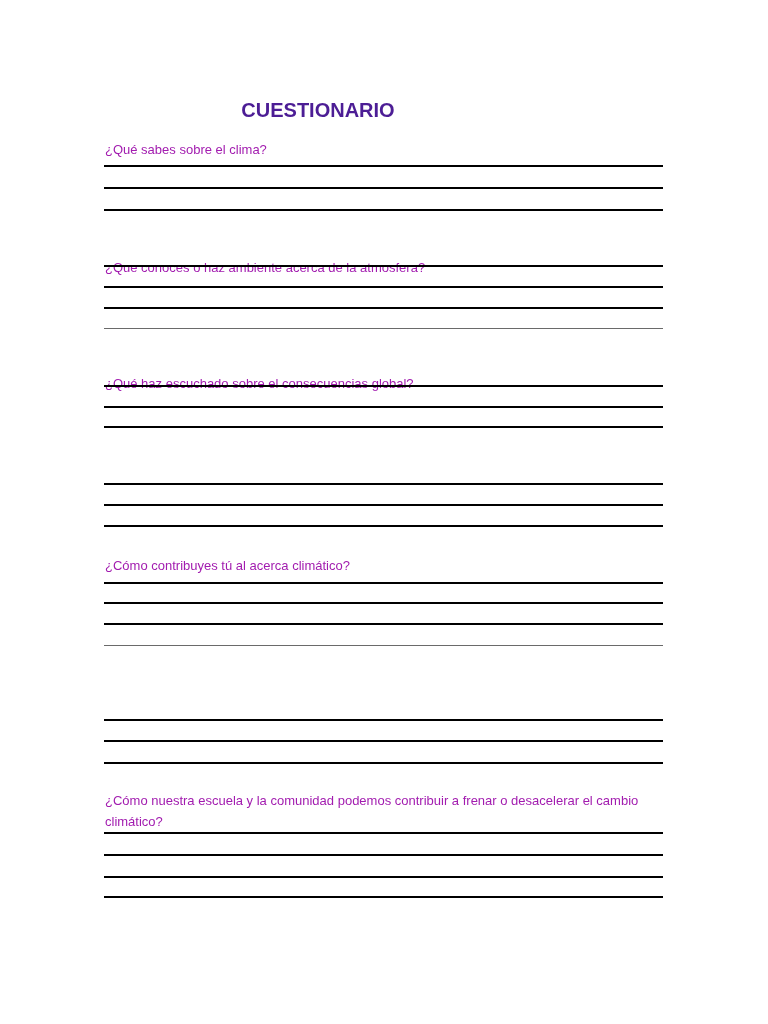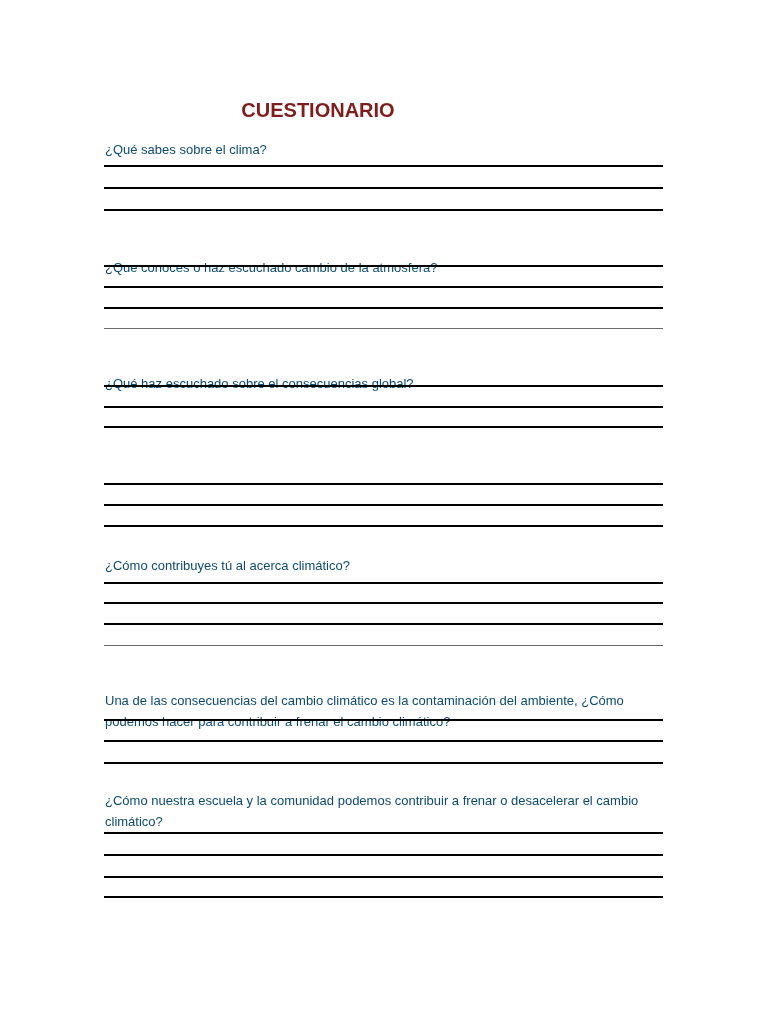--- a/index.html
+++ b/index.html
@@ -17,29 +17,29 @@
     overflow: hidden;
   }
   .doc-title {
     position: absolute;
     top: 86px;
     left: 0;
     width: 636px;
     text-align: center;
     font-size: 20px;
     font-weight: bold;
-    color: #7f1d1d;
+    color: #4c1d95;
   }
   .q {
     position: absolute;
     left: 105px;
     width: 560px;
     font-size: 13px;
     line-height: 21px;
-    color: #0c4a6e;
+    color: #a21caf;
   }
   .rule {
     position: absolute;
     left: 104px;
     width: 559px;
     height: 0;
     border-top: 2px solid #000000;
   }
   .rule.thin {
     border-top: 1px solid #6a6a6a;
@@ -50,42 +50,41 @@
 
 <div class="page">
 
   <h1 class="doc-title">CUESTIONARIO</h1>
 
   <p class="q" style="top:126px">¿Qué sabes sobre el clima?</p>
   <div class="rule" style="top:165px"></div>
   <div class="rule" style="top:187px"></div>
   <div class="rule" style="top:209px"></div>
 
-  <p class="q" style="top:244px">¿Que conoces o haz escuchado cambio de la atmosfera?</p>
+  <p class="q" style="top:244px">¿Que conoces o haz ambiente acerca de la atmosfera?</p>
   <div class="rule" style="top:265px"></div>
   <div class="rule" style="top:286px"></div>
   <div class="rule" style="top:307px"></div>
   <div class="rule thin" style="top:328px"></div>
 
   <p class="q" style="top:360px">¿Qué haz escuchado sobre el consecuencias global?</p>
   <div class="rule" style="top:385px"></div>
   <div class="rule" style="top:406px"></div>
   <div class="rule" style="top:426px"></div>
 
   <div class="rule" style="top:483px"></div>
   <div class="rule" style="top:504px"></div>
   <div class="rule" style="top:525px"></div>
 
   <p class="q" style="top:542px">¿Cómo contribuyes tú al acerca climático?</p>
   <div class="rule" style="top:582px"></div>
   <div class="rule" style="top:602px"></div>
   <div class="rule" style="top:623px"></div>
   <div class="rule thin" style="top:645px"></div>
 
-  <p class="q" style="top:677px">Una de las consecuencias del cambio climático es la contaminación del ambiente, ¿Cómo podemos hacer para contribuir a frenar el cambio climático?</p>
   <div class="rule" style="top:719px"></div>
   <div class="rule" style="top:740px"></div>
   <div class="rule" style="top:762px"></div>
 
   <p class="q" style="top:777px">¿Cómo nuestra escuela y la comunidad podemos contribuir a frenar o desacelerar el cambio climático?</p>
   <div class="rule" style="top:832px"></div>
   <div class="rule" style="top:854px"></div>
   <div class="rule" style="top:876px"></div>
   <div class="rule" style="top:896px"></div>
 

